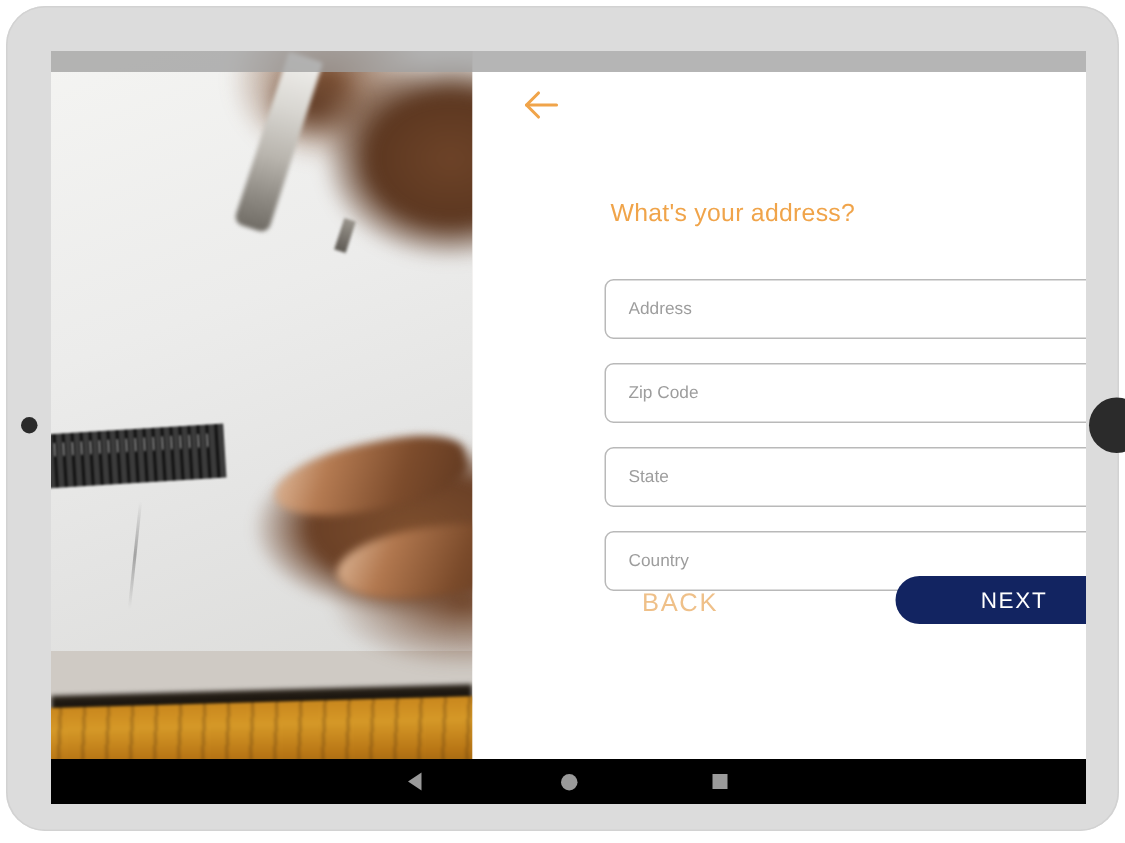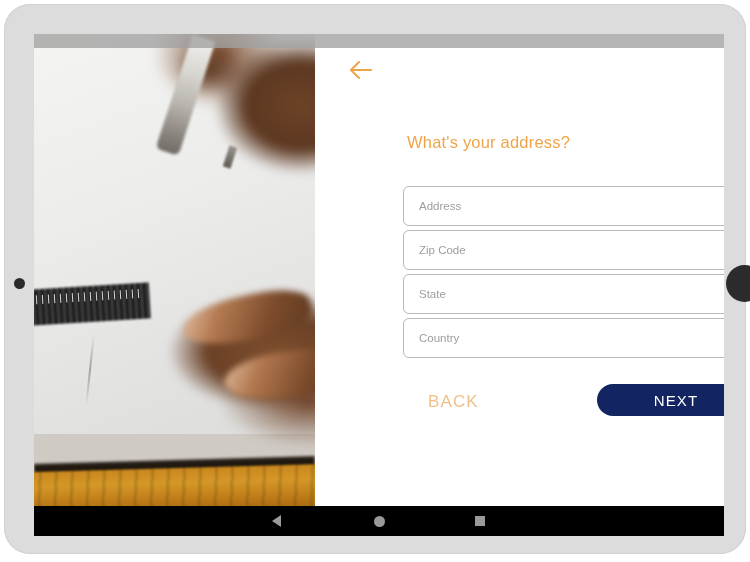--- a/index.html
+++ b/index.html
@@ -209,21 +209,21 @@
     position: absolute;
     left: 88px;
     top: 152px;
     width: 345px;
   }
 
   .field {
     box-sizing: border-box;
     width: 345px;
     height: 40px;
-    margin-bottom: 4px;
+    margin-bottom: 16px;
     border: 1px solid #b9b9b9;
     border-radius: 6px;
     background: #ffffff;
     padding: 16px 15px;
     font-family: "Liberation Sans", sans-serif;
     font-size: 11.5px;
     color: #4a4a4a;
     outline: none;
   }
   .field::placeholder { color: #9d9d9d; }

